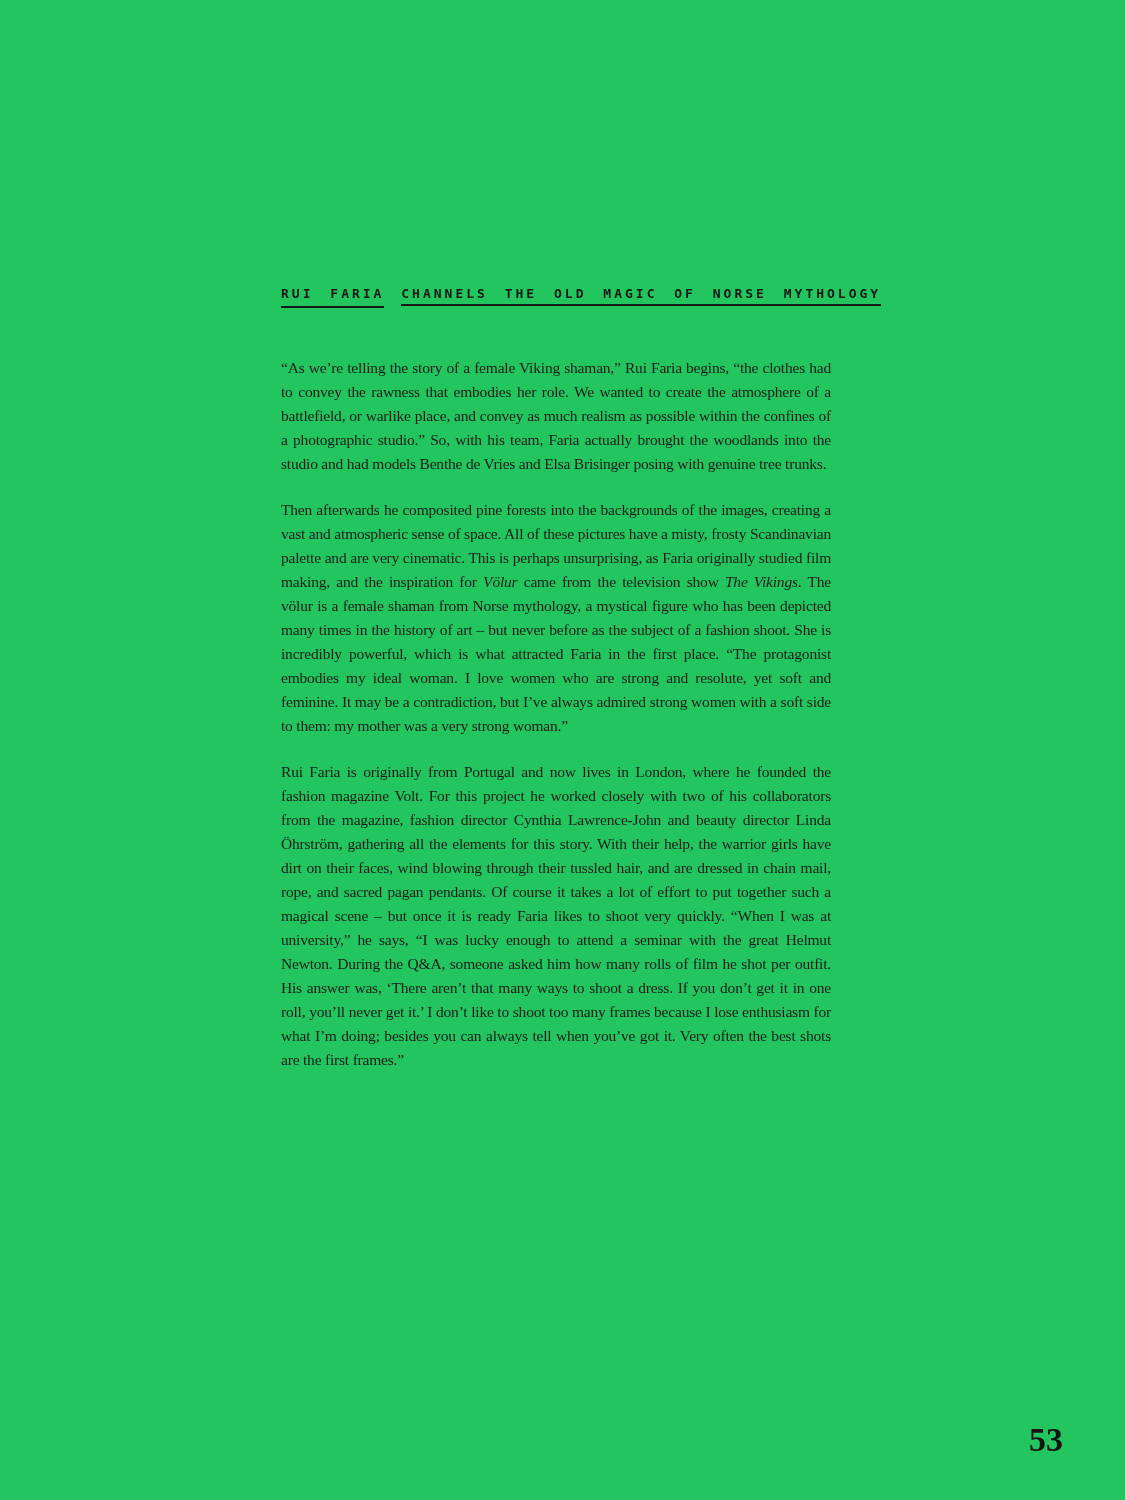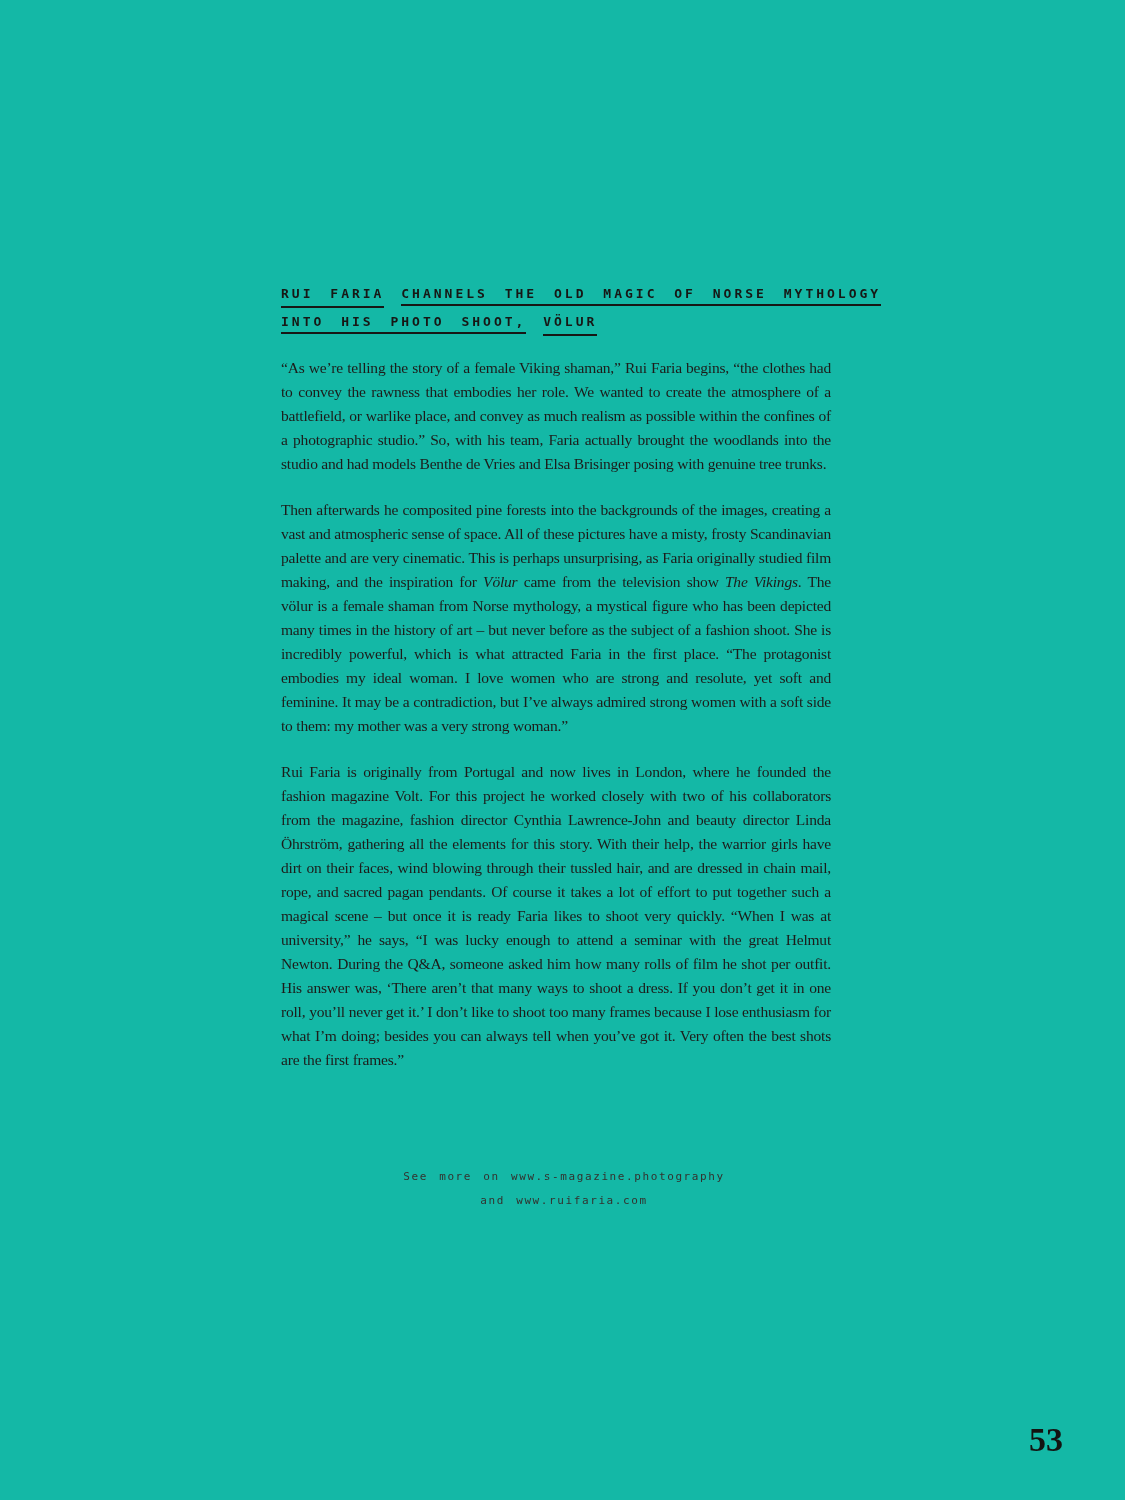--- a/index.html
+++ b/index.html
@@ -1,21 +1,21 @@
 <!DOCTYPE html>
 <html lang="en"><head>
 <meta charset="utf-8">
 <style>
   html, body { margin: 0; padding: 0; }
   body { background: #eceae8; }
   .page {
     position: relative;
     width: 1125px;
     height: 1500px;
-    background: #14b8a6;
+    background: #22c55e;
     overflow: hidden;
     font-family: "Liberation Serif", serif;
     text-decoration: underline;
   }
 
   
   .headline {
     position: absolute;
     left: 281px;
     top: 287px;
@@ -88,34 +88,26 @@
 </head>
 <body>
 
 <div class="page">
 
   <header class="headline">
     <div class="h-line h-line1">
       <span class="h-seg-low">RUI FARIA</span>
       <span class="h-seg">CHANNELS THE OLD MAGIC OF NORSE MYTHOLOGY</span>
     </div>
-    <div class="h-line h-line2">
-      <span class="h-seg">INTO HIS PHOTO SHOOT,</span>
-      <span class="h-seg-low">VÖLUR</span>
-    </div>
   </header>
 
   <main class="body-copy">
     <p>“As we’re telling the story of a female Viking shaman,” Rui Faria begins, “the clothes had to convey the rawness that embodies her role. We wanted to create the atmosphere of a battlefield, or warlike place, and convey as much realism as possible within the confines of a photographic studio.” So, with his team, Faria actually brought the woodlands into the studio and had models Benthe de Vries and Elsa Brisinger posing with genuine tree trunks.</p>
 
     <p><span>Then afterwards he composited pine forests into the backgrounds of the images, creating a vast and atmospheric sense of space. All of these pictures have a misty, frosty Scandinavian palette and are very cinematic. This is perhaps unsurprising, as Faria originally studied film making, and the inspiration for </span><span class="ital">Völur</span><span> came from the television show </span><span class="ital">The Vikings</span><span>. The völur is a female shaman from Norse mythology, a mystical figure who has been depicted many times in the history of art – but never before as the subject of a fashion shoot. She is incredibly powerful, which is what attracted Faria in the first place. “The protagonist embodies my ideal woman. I love women who are strong and resolute, yet soft and feminine. It may be a contradiction, but I’ve always admired strong women with a soft side to them: my mother was a very strong woman.”</span></p>
 
     <p>Rui Faria is originally from Portugal and now lives in London, where he founded the fashion magazine Volt. For this project he worked closely with two of his collaborators from the magazine, fashion director Cynthia Lawrence-John and beauty director Linda Öhrström, gathering all the elements for this story. With their help, the warrior girls have dirt on their faces, wind blowing through their tussled hair, and are dressed in chain mail, rope, and sacred pagan pendants. Of course it takes a lot of effort to put together such a magical scene – but once it is ready Faria likes to shoot very quickly. “When I was at university,” he says, “I was lucky enough to attend a seminar with the great Helmut Newton. During the Q&amp;A, someone asked him how many rolls of film he shot per outfit. His answer was, ‘There aren’t that many ways to shoot a dress. If you don’t get it in one roll, you’ll never get it.’ I don’t like to shoot too many frames because I lose enthusiasm for what I’m doing; besides you can always tell when you’ve got it. Very often the best shots are the first frames.”</p>
   </main>
 
-  <footer class="see-more">
-    <div>See more on www.s-magazine.photography</div>
-    <div>and www.ruifaria.com</div>
-  </footer>
 
   <div class="page-number">53</div>
 
 </div>
 
 </body></html>

